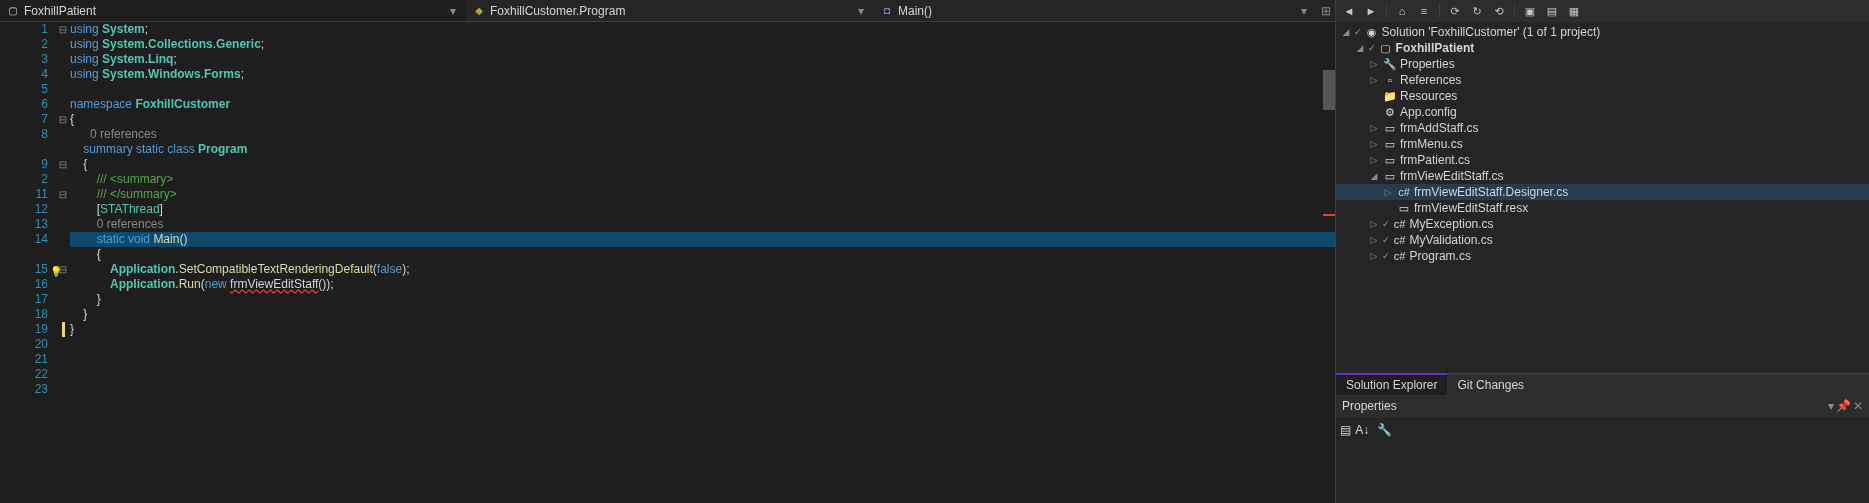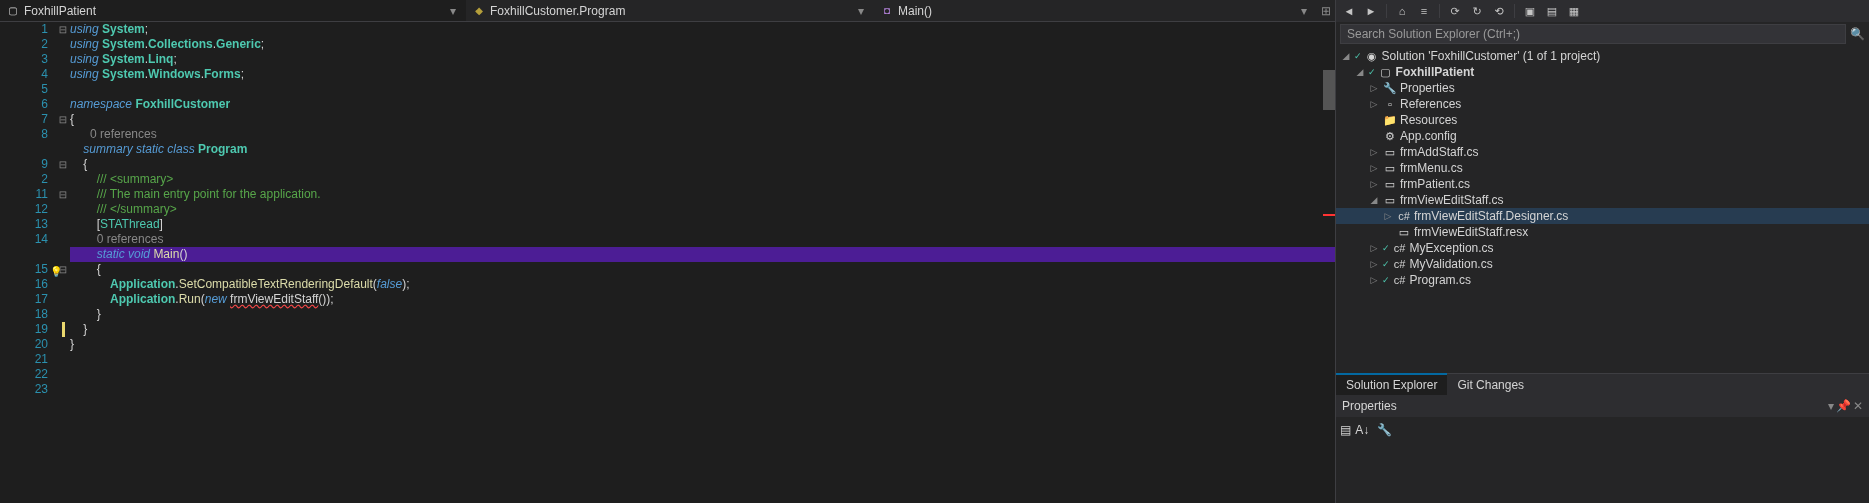--- a/index.html
+++ b/index.html
@@ -13,45 +13,45 @@
 .nav-seg:nth-child(2){ flex:0 0 408px; }
 .nav-seg:nth-child(3){ flex:1; }
 .nav-icon { width:14px; height:14px; display:inline-flex; align-items:center; justify-content:center; font-size:10px; }
 .code-area { flex:1; display:flex; position:relative; font-family:Consolas,monospace; font-size:13px; line-height:15px; }
 .gutter { width:56px; text-align:right; color:#2b91af; padding-right:8px; user-select:none; }
 .gutter div { height:15px; padding-top:0; }
 .fold-col { width:14px; color:#888; }
 .fold-col div { height:15px; text-align:center; font-size:10px; }
 .code-col { flex:1; }
 .code-col div.line { height:15px; white-space:pre; }
-.kw { color:#569cd6;font-style:italic; }
+.kw { color:#569cd6; }
 .type { color:#4ec9b0;font-weight:bold; }
 .cm { color:#57a64a; }
 .attr { color:#4ec9b0; }
 .ident { color:#dcdcaa; }
 .punct { color:#d4d4d4; }
 .ref { color:#888; font-size:12px; }
-.hl-line { background:#4c1d95; }
+.hl-line { background:#0c4a6e; }
 .err { text-decoration:underline wavy #f44747; }
 .yellow-bar { position:absolute; left:62px; width:3px; background:#ead86e; }
 .bulb { position:absolute; left:50px; width:12px; height:12px; color:#ffd700; font-size:10px; }
 .side-pane { width:533px; display:flex; flex-direction:column; background:#252526; }
 .se-toolbar { height:22px; background:#2d2d30; display:flex; align-items:center; padding:0 4px; gap:4px; }
 .se-toolbar .tb-btn { width:18px; height:18px; display:flex; align-items:center; justify-content:center; color:#c5c5c5; font-size:11px; }
 .se-toolbar .sep { width:1px; height:14px; background:#3e3e42; margin:0 2px; }
 .search-row { height:24px; display:flex; align-items:center; padding:2px 4px; gap:4px; background:#252526; }
 .search-box { flex:1; height:20px; background:#333337; border:1px solid #3e3e42; color:#999; padding:0 6px; display:flex; align-items:center; }
 .tree { flex:1; overflow:auto; padding:2px 0; background:#252526; }
 .tree-row { display:flex; align-items:center; height:16px; padding-left:4px; gap:2px; color:#d4d4d4; }
 .tree-exp { width:12px; text-align:center; color:#888; font-size:9px; }
 .tree-icon { width:16px; text-align:center; font-size:11px; }
 .tree-row.sel { background:#3399ff33; }
 .tabs-bottom { height:22px; background:#2d2d30; display:flex; align-items:flex-end; border-top:1px solid #3e3e42; }
 .tab { padding:3px 10px; color:#d4d4d4; border-top:2px solid transparent; }
-.tab.active { background:#1e1e1e; border-top:2px solid #0369a1; }
+.tab.active { background:#1e1e1e; border-top:2px solid #6d28d9; }
 .props-panel { background:#252526; }
 .props-header { height:22px; background:#2d2d30; display:flex; align-items:center; justify-content:space-between; padding:0 6px; }
 .props-toolbar { height:26px; display:flex; align-items:center; padding:0 4px; gap:4px; }
 .pin-icons { display:flex; gap:2px; color:#888; font-size:10px; }
 .scroll-preview { position:absolute; right:0; top:0; width:12px; height:100%; }
 .sp-mark { position:absolute; right:0; width:12px; height:2px; }
 </style>
 </head>
 <body>
 
@@ -138,21 +138,20 @@
         <div class="line"><span class="kw">using </span><span class="type">System</span><span class="punct">.</span><span class="type">Collections</span><span class="punct">.</span><span class="type">Generic</span><span class="punct">;</span></div>
         <div class="line"><span class="kw">using </span><span class="type">System</span><span class="punct">.</span><span class="type">Linq</span><span class="punct">;</span></div>
         <div class="line"><span class="kw">using </span><span class="type">System</span><span class="punct">.</span><span class="type">Windows</span><span class="punct">.</span><span class="type">Forms</span><span class="punct">;</span></div>
         <div class="line"></div>
         <div class="line"><span class="kw">namespace </span><span class="type">FoxhillCustomer</span></div>
         <div class="line"><span class="punct">{</span></div>
         <div class="line"><span class="ref">      0 references</span></div>
         <div class="line"><span class="punct">    </span><span class="kw">summary static class </span><span class="type">Program</span></div>
         <div class="line"><span class="punct">    {</span></div>
         <div class="line"><span class="punct">        </span><span class="cm">/// &lt;summary&gt;</span></div>
-        <div class="line"><span class="punct">        </span><span class="cm">/// The main entry point for the application.</span></div>
         <div class="line"><span class="punct">        </span><span class="cm">/// &lt;/summary&gt;</span></div>
         <div class="line"><span class="punct">        [</span><span class="attr">STAThread</span><span class="punct">]</span></div>
         <div class="line"><span class="ref">        0 references</span></div>
         <div class="line hl-line"><span class="punct">        </span><span class="kw">static void </span><span class="ident">Main</span><span class="punct">()</span></div>
         <div class="line"><span class="punct">        {</span></div>
         <div class="line"><span class="punct">            </span><span class="type">Application</span><span class="punct">.</span><span class="ident">SetCompatibleTextRenderingDefault</span><span class="punct">(</span><span class="kw">false</span><span class="punct">);</span></div>
         <div class="line"><span class="punct">            </span><span class="type">Application</span><span class="punct">.</span><span class="ident">Run</span><span class="punct">(</span><span class="kw">new </span><span class="err">frmViewEditStaff</span><span class="punct">());</span></div>
         <div class="line"><span class="punct">        }</span></div>
         <div class="line"><span class="punct">    }</span></div>
         <div class="line"><span class="punct">}</span></div>
@@ -178,26 +177,20 @@
     <span class="sep"></span>
     <span class="tb-btn">⟳</span>
     <span class="tb-btn">↻</span>
     <span class="tb-btn">⟲</span>
     <span class="sep"></span>
     <span class="tb-btn">▣</span>
     <span class="tb-btn">▤</span>
     <span class="tb-btn">▦</span>
   </div>
 
-  <div class="search-row">
-    <div class="search-box">
-      <span>Search Solution Explorer (Ctrl+;)</span>
-    </div>
-    <span class="tb-btn" style="color:#c5c5c5">🔍</span>
-  </div>
 
   <div class="tree" id="tree">
       <div class="tree-row" style="padding-left: 4px;">
         <span class="tree-exp">◢</span>
         <span style="color: rgb(78, 201, 176); font-size: 9px;">✓</span>
         <span class="tree-icon">◉</span>
         <span>Solution 'FoxhillCustomer' (1 of 1 project)</span>
       </div>
       <div class="tree-row" style="padding-left: 18px;">
         <span class="tree-exp">◢</span>

